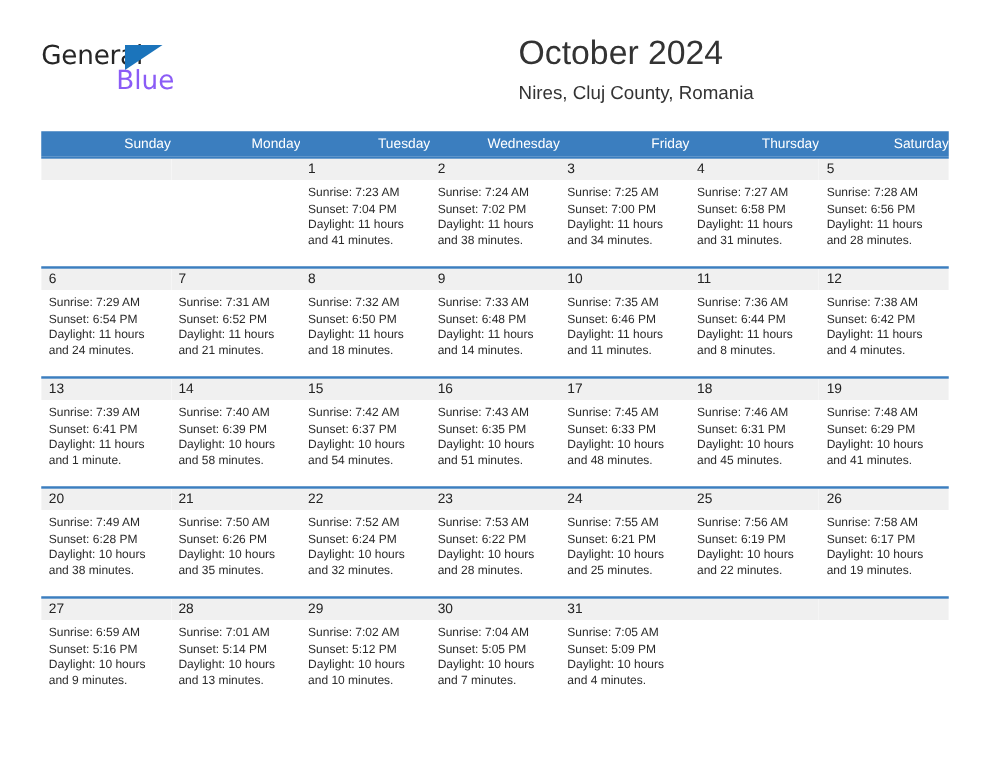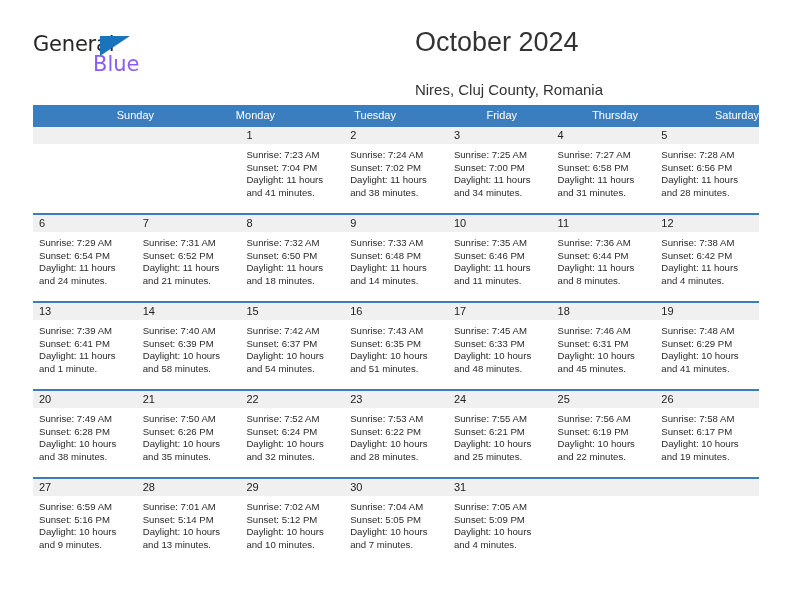--- a/index.html
+++ b/index.html
@@ -71,21 +71,21 @@
     top: 0;
     text-align: left;
   }
   .cal-title {
     font-size: 27px;
     color: #333333;
     line-height: 1.1;
     white-space: nowrap;
   }
   .cal-subtitle {
-    margin-top: 24px;
+    margin-top: 9px;
     font-size: 15px;
     color: #333333;
     line-height: 1.1;
     white-space: nowrap;
   }
 
   
   .calendar {
     position: absolute;
     left: 33px;
@@ -168,20 +168,21 @@
     </div>
 
   </div>
 
   <div class="calendar">
 
     <div class="weekdays">
       <div class="weekday">Sunday</div>
       <div class="weekday">Monday</div>
       <div class="weekday">Tuesday</div>
+      <div class="weekday">Wednesday</div>
       <div class="weekday">Friday</div>
       <div class="weekday">Thursday</div>
       <div class="weekday">Saturday</div>
     </div>
 
     <div class="week">
       <div class="cell empty">
         <div class="daynum-band">
             <span class="daynum"></span>
           </div>

